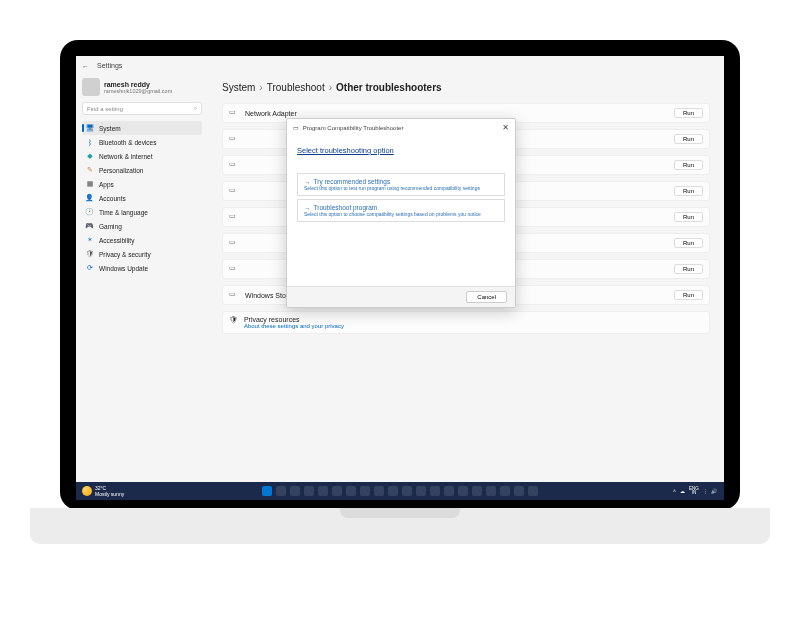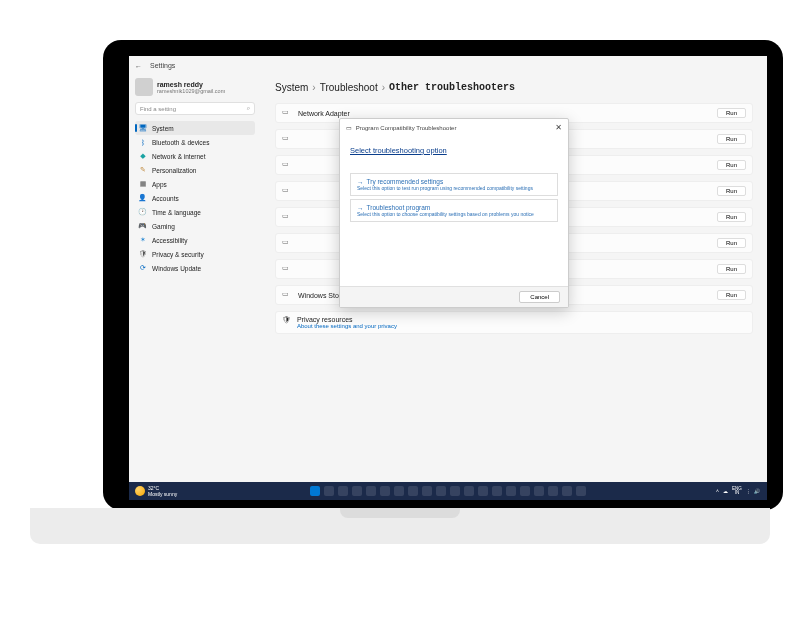--- a/index.html
+++ b/index.html
@@ -1,18 +1,18 @@
 <!DOCTYPE html>
 <html><head>
 <meta charset="utf-8">
 <style>
   * { box-sizing: border-box; margin: 0; padding: 0; font-family: "Segoe UI", Arial, sans-serif; }
   body { background: #ffffff; width: 800px; height: 625px; overflow: hidden; }
 
-  .laptop-frame { position: absolute; left: 60px; top: 40px; width: 680px; height: 470px; background: #000; border-radius: 18px; padding: 16px 16px 10px 26px; margin-left: 43px; }
+  .laptop-frame { position: absolute; left: 60px; top: 40px; width: 680px; height: 470px; background: #000; border-radius: 18px; padding: 16px 16px 10px 16px; }
   .laptop-base { position: absolute; left: 30px; top: 508px; width: 740px; height: 36px; background: #ececec; border-radius: 0 0 10px 10px; }
   .laptop-notch { position: absolute; left: 50%; top: 508px; transform: translateX(-50%); width: 120px; height: 10px; background: #dcdcdc; border-radius: 0 0 8px 8px; }
 
   .screen { width: 100%; height: 100%; background: #f5f5f5; position: relative; overflow: hidden; }
 
   .titlebar { height: 18px; background: #f5f5f5; font-size: 7px; color: #444; display: flex; align-items: center; padding: 0 6px; }
   .titlebar .back { margin-right: 8px; }
 
   .content { position: absolute; top: 18px; left: 0; right: 0; bottom: 18px; display: flex; background: #f5f5f5; }
 
@@ -23,21 +23,21 @@
   .user-mail { font-size: 5.5px; color: #777; }
   .search { display: flex; align-items: center; justify-content: space-between; background: #fff; border: 1px solid #e0e0e0; border-radius: 3px; padding: 2px 4px; margin-bottom: 6px; font-size: 6px; color: #888; }
   .nav-item { display: flex; align-items: center; gap: 5px; padding: 3px 4px; border-radius: 3px; cursor: pointer; }
   .nav-item.active { background: #e8e8e8; position: relative; }
   .nav-item.active::before { content:""; position:absolute; left:0; top:3px; bottom:3px; width:2px; background:#0067c0; border-radius:1px; }
   .nav-icon { width: 8px; height: 8px; display:inline-flex; align-items:center; justify-content:center; font-size:7px; }
 
   .main { flex: 1; padding: 8px 14px; font-size: 7px; color: #222; overflow: hidden; }
   .breadcrumb { font-size: 10px; display:flex; gap:4px; align-items:center; margin-bottom: 10px; }
   .breadcrumb .sep { color:#888; }
-  .breadcrumb .current { font-weight: 600; font-family: Liberation Mono, monospace; }
+  .breadcrumb .current { font-weight: 600; }
 
   .ts-list { display:flex; flex-direction:column; gap:6px; }
   .ts-row { background:#fcfcfc; border:1px solid #eee; border-radius:3px; display:flex; align-items:center; justify-content:space-between; padding:4px 6px; }
   .ts-left { display:flex; align-items:center; gap:6px; }
   .ts-icon { width:10px; height:10px; display:inline-block; opacity:0.7; }
   .run-btn { background:#fff; border:1px solid #ddd; border-radius:2px; padding:1px 8px; font-size:6px; cursor:pointer; }
 
   .privacy-row { background:#fcfcfc; border:1px solid #eee; border-radius:3px; padding:4px 6px; display:flex; gap:6px; align-items:flex-start; }
   .privacy-row .link { color:#0067c0; font-size:6px; }
 

